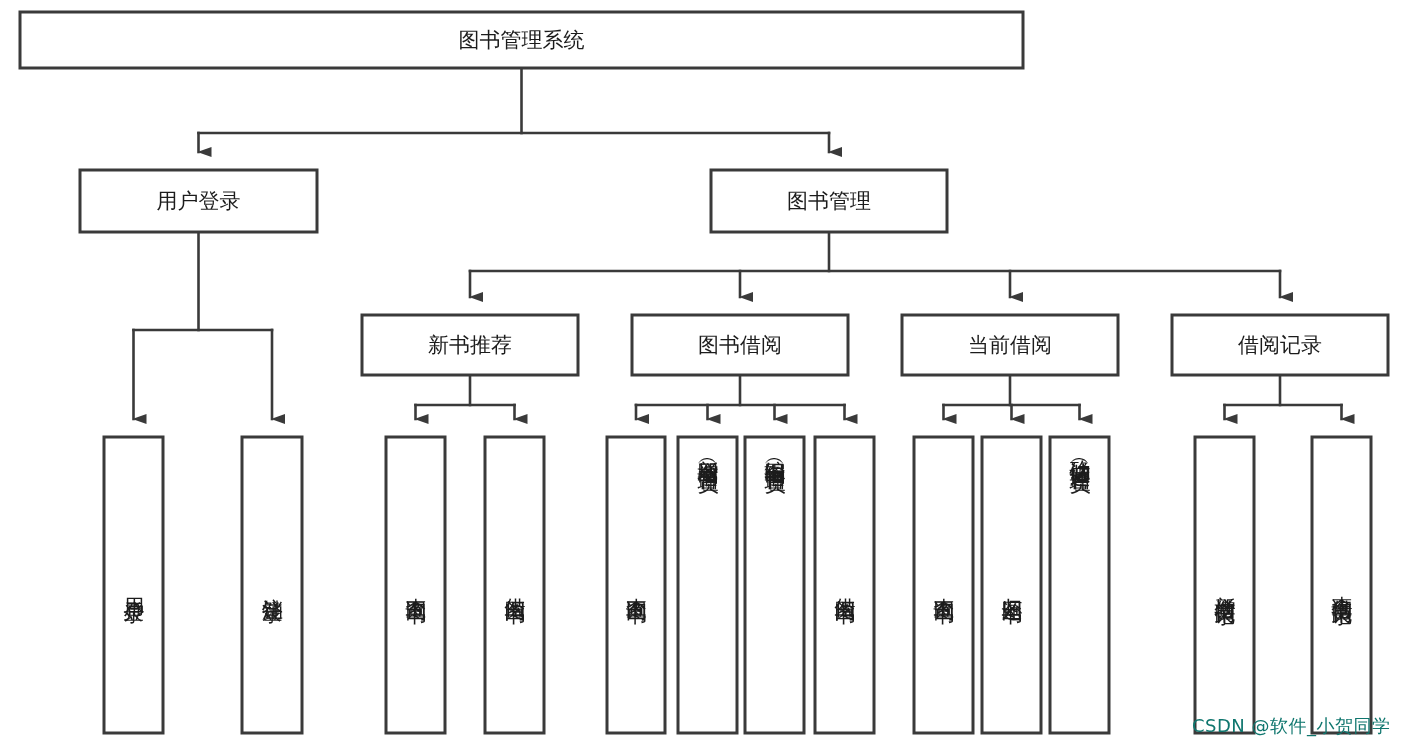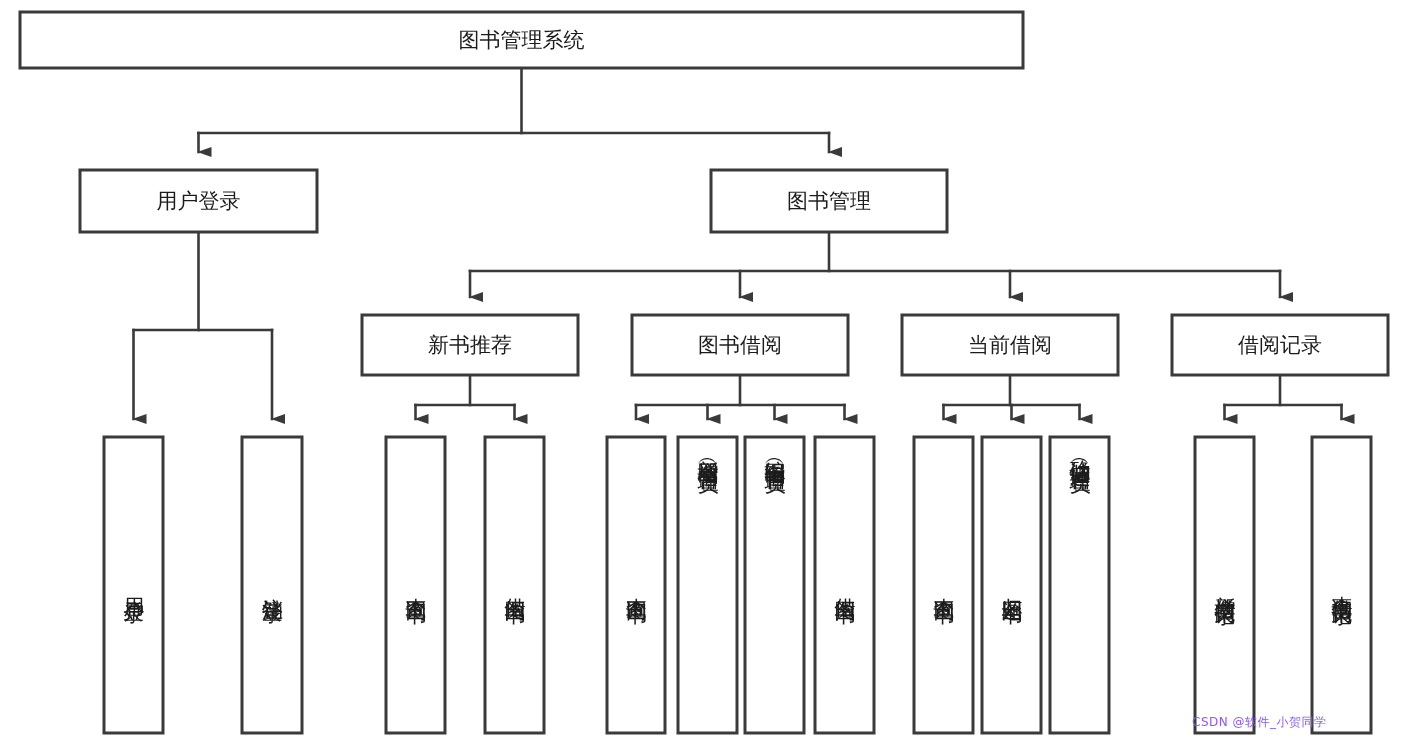--- a/index.html
+++ b/index.html
@@ -62,22 +62,22 @@
     text-align: center;
     display: flex;
     align-items: center;
     justify-content: center;
     white-space: nowrap;
     pointer-events: none;
   }
   .watermark {
     position: absolute;
     font-family: "DejaVu Sans", "Liberation Sans", sans-serif;
-    font-size: 12px;
-    color: #8b5cf6;
+    font-size: 18px;
+    color: #0f766e;
     white-space: nowrap;
     letter-spacing: 0.5px;
   }
 </style>
 </head>
 <body>
 
 <div id="diagram-root">
 
   <svg class="diagram-canvas" viewBox="0 0 1405 747">

